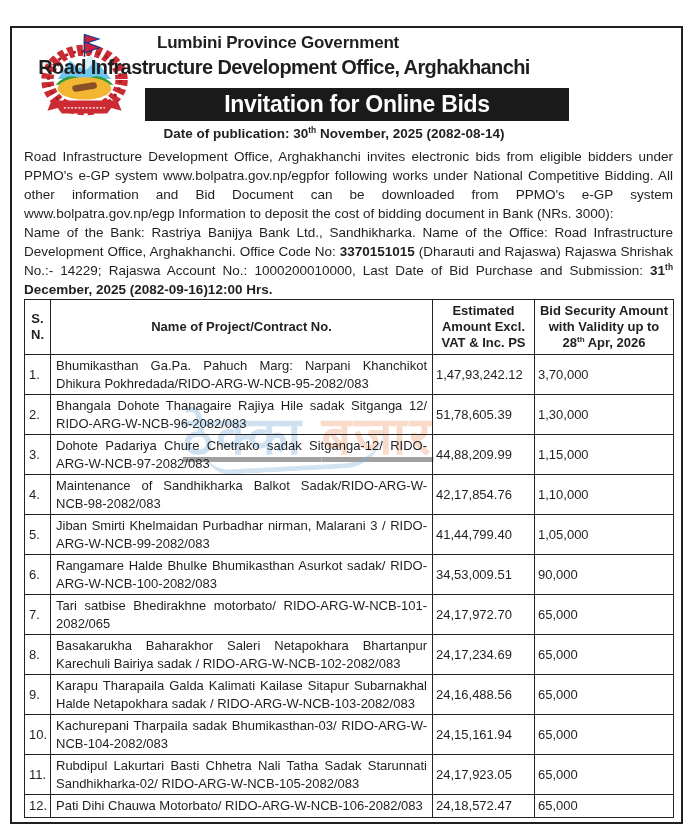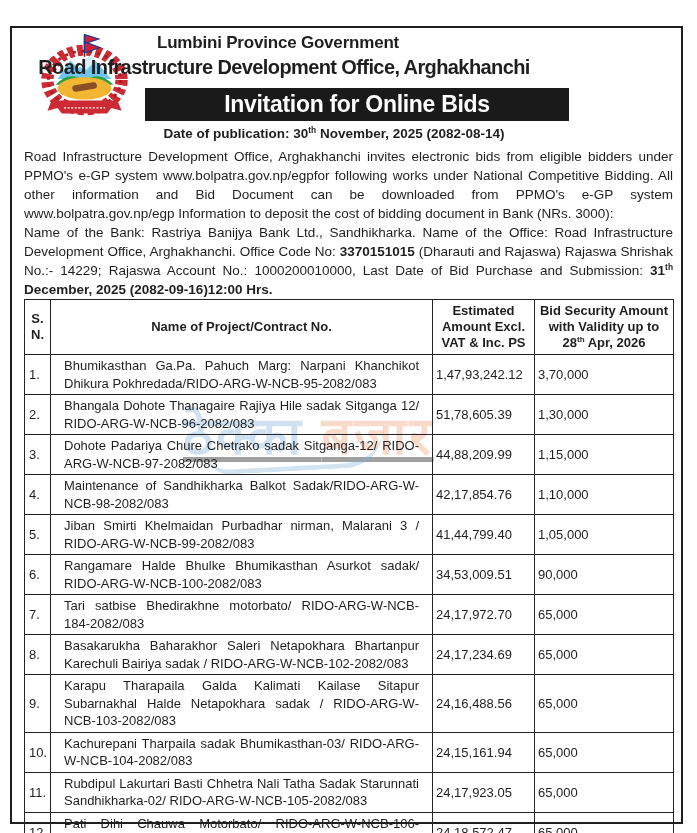--- a/index.html
+++ b/index.html
@@ -49,21 +49,21 @@
     padding:3px 2px;line-height:16px;height:54px;
   }
   .col-sn{width:26px;}
   .col-name{width:382px;}
   .col-amount{width:102px;}
   .col-security{width:139px;}
   td.cell-sn{
     font-size:13px;text-align:left;padding:2px 2px 2px 4px;vertical-align:middle;
   }
   td.cell-name{
-    font-size:13px;text-align:justify;padding:2px 13px;line-height:17.5px;
+    font-size:13px;text-align:justify;padding:2px 5px;line-height:17.5px;
     vertical-align:middle;
   }
   td.cell-amount, td.cell-security{
     font-size:13px;text-align:left;vertical-align:middle;padding:2px 3px;
   }
   .watermark{
     position:absolute;left:183px;top:398px;z-index:1;font-weight:bold;
     font-size:52px;letter-spacing:3px;opacity:0.42;filter:blur(0.6px);
     white-space:nowrap;pointer-events:none;text-decoration:underline;
   }
@@ -158,21 +158,21 @@
         <td class="cell-security">1,05,000</td>
       </tr>
       <tr>
         <td class="cell-sn">6.</td>
         <td class="cell-name">Rangamare Halde Bhulke Bhumikasthan Asurkot sadak/ RIDO-ARG-W-NCB-100-2082/083</td>
         <td class="cell-amount">34,53,009.51</td>
         <td class="cell-security">90,000</td>
       </tr>
       <tr>
         <td class="cell-sn">7.</td>
-        <td class="cell-name">Tari satbise Bhedirakhne motorbato/ RIDO-ARG-W-NCB-184-2082/083</td>
+        <td class="cell-name">Tari satbise Bhedirakhne motorbato/ RIDO-ARG-W-NCB-101-2082/065</td>
         <td class="cell-amount">24,17,972.70</td>
         <td class="cell-security">65,000</td>
       </tr>
       <tr>
         <td class="cell-sn">8.</td>
         <td class="cell-name">Basakarukha Baharakhor Saleri Netapokhara Bhartanpur Karechuli Bairiya sadak / RIDO-ARG-W-NCB-102-2082/083</td>
         <td class="cell-amount">24,17,234.69</td>
         <td class="cell-security">65,000</td>
       </tr>
       <tr>

